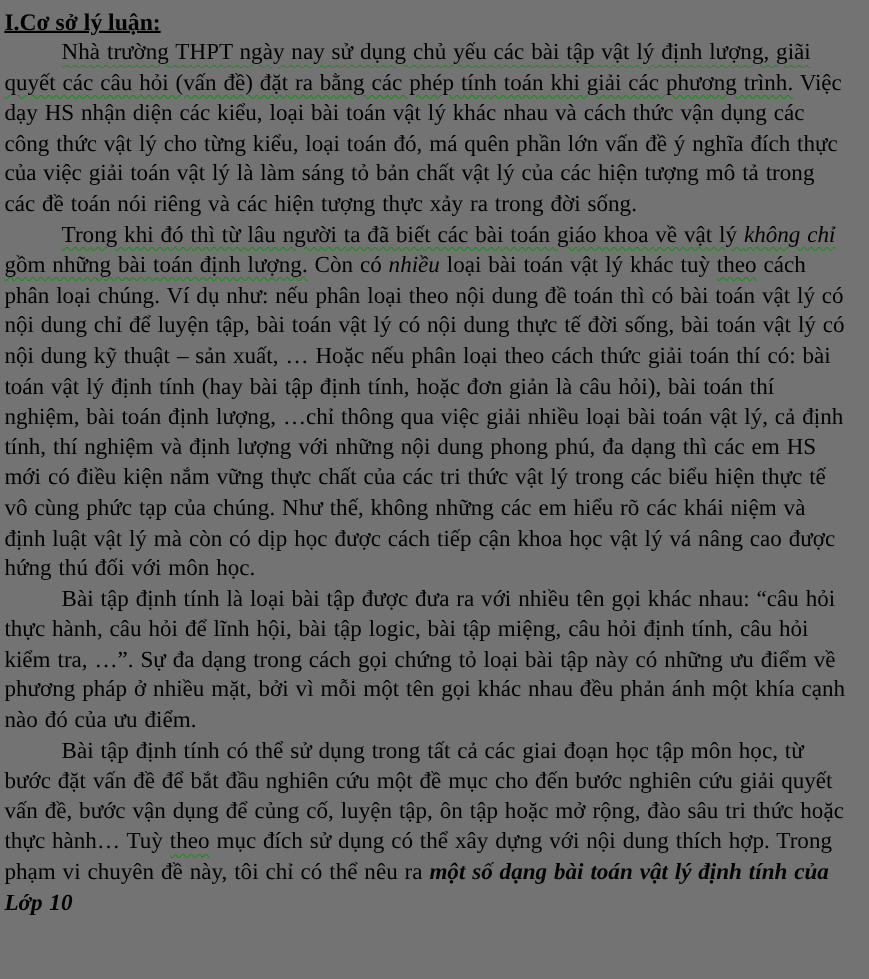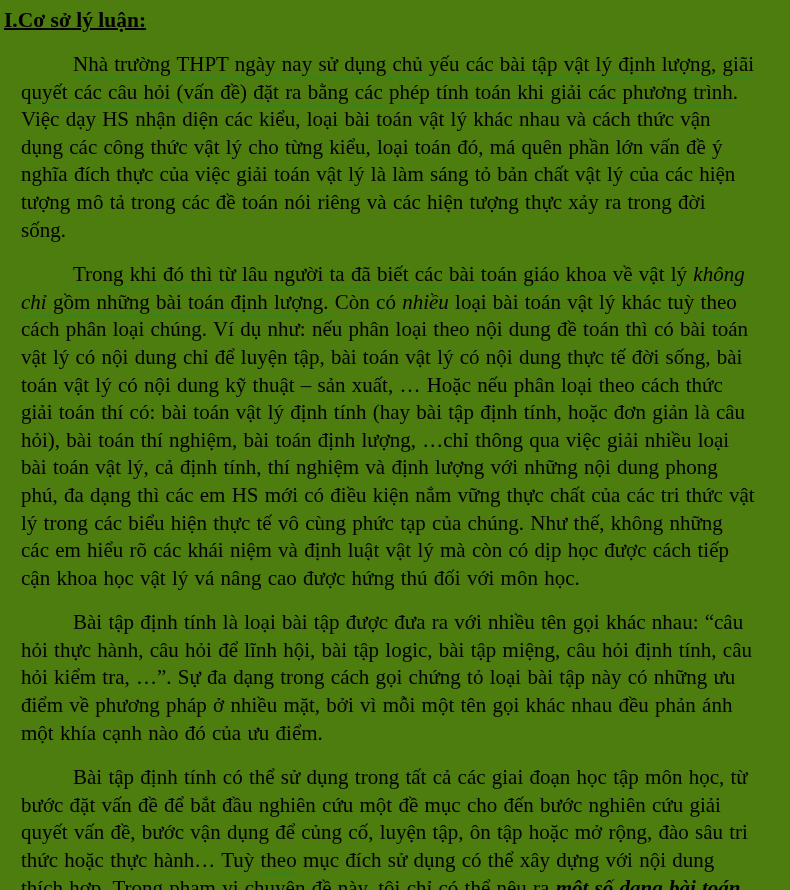--- a/index.html
+++ b/index.html
@@ -1,40 +1,40 @@
 <!DOCTYPE html>
 <html><head>
 <meta charset="utf-8">
 <style>
   html, body { margin: 0; padding: 0; background: #ffffff; }
   .doc {
     position: relative;
     width: 790px;
     height: 890px;
     box-sizing: border-box;
-    background: #4d7c0f;
+    background: #737373;
     color: #000000;
     font-family: "Liberation Serif", "DejaVu Serif", serif;
     font-size: 21px;
     line-height: 27.6px;
     padding: 6px 18px 0 4px;
     overflow: hidden;
   }
   .heading {
     margin: 0;
     font-size: 21.5px;
     font-weight: bold;
     line-height: 28px;
   }
   .heading-text {
     text-decoration: underline;
     text-decoration-thickness: 2px;
   }
   .para {
-    margin: 17px;
+    margin: 0;
     text-indent: 52px;
     text-align: left;
     word-spacing: 1px;
   }
   .seg { }
   .wavy {
     text-decoration-line: underline;
     text-decoration-style: wavy;
     text-decoration-color: #1e8a1e;
     text-decoration-thickness: 1px;

